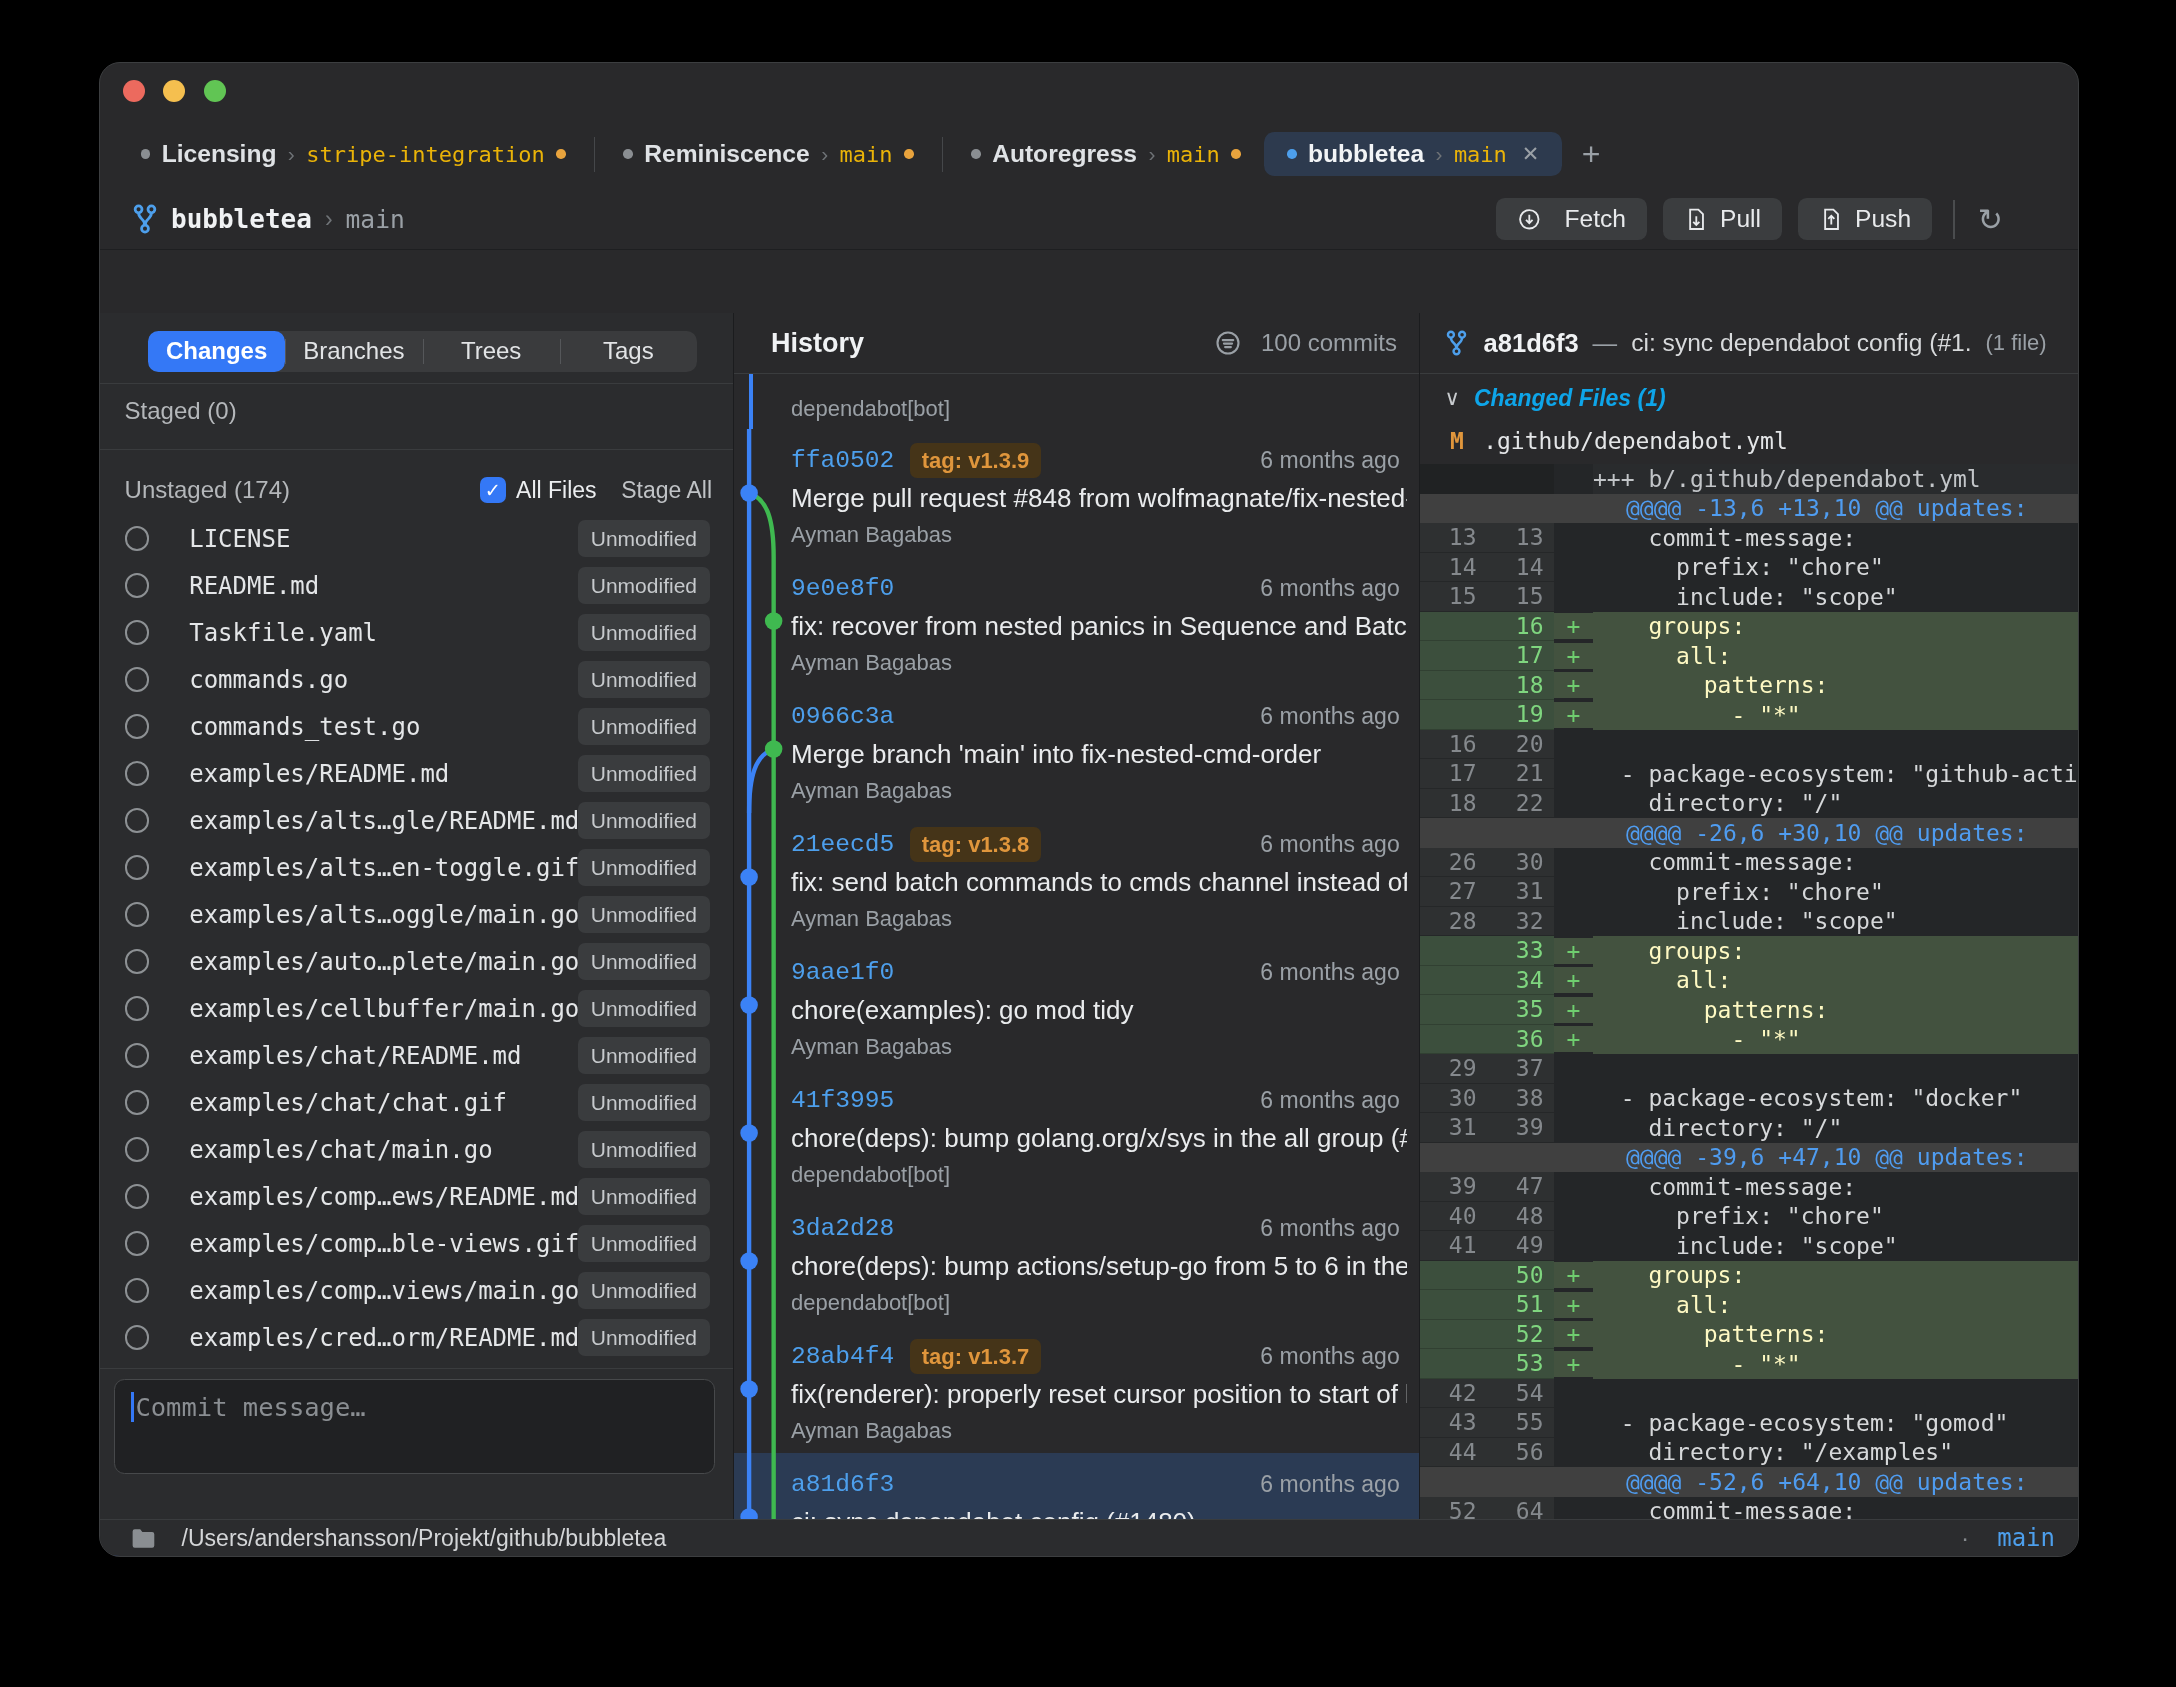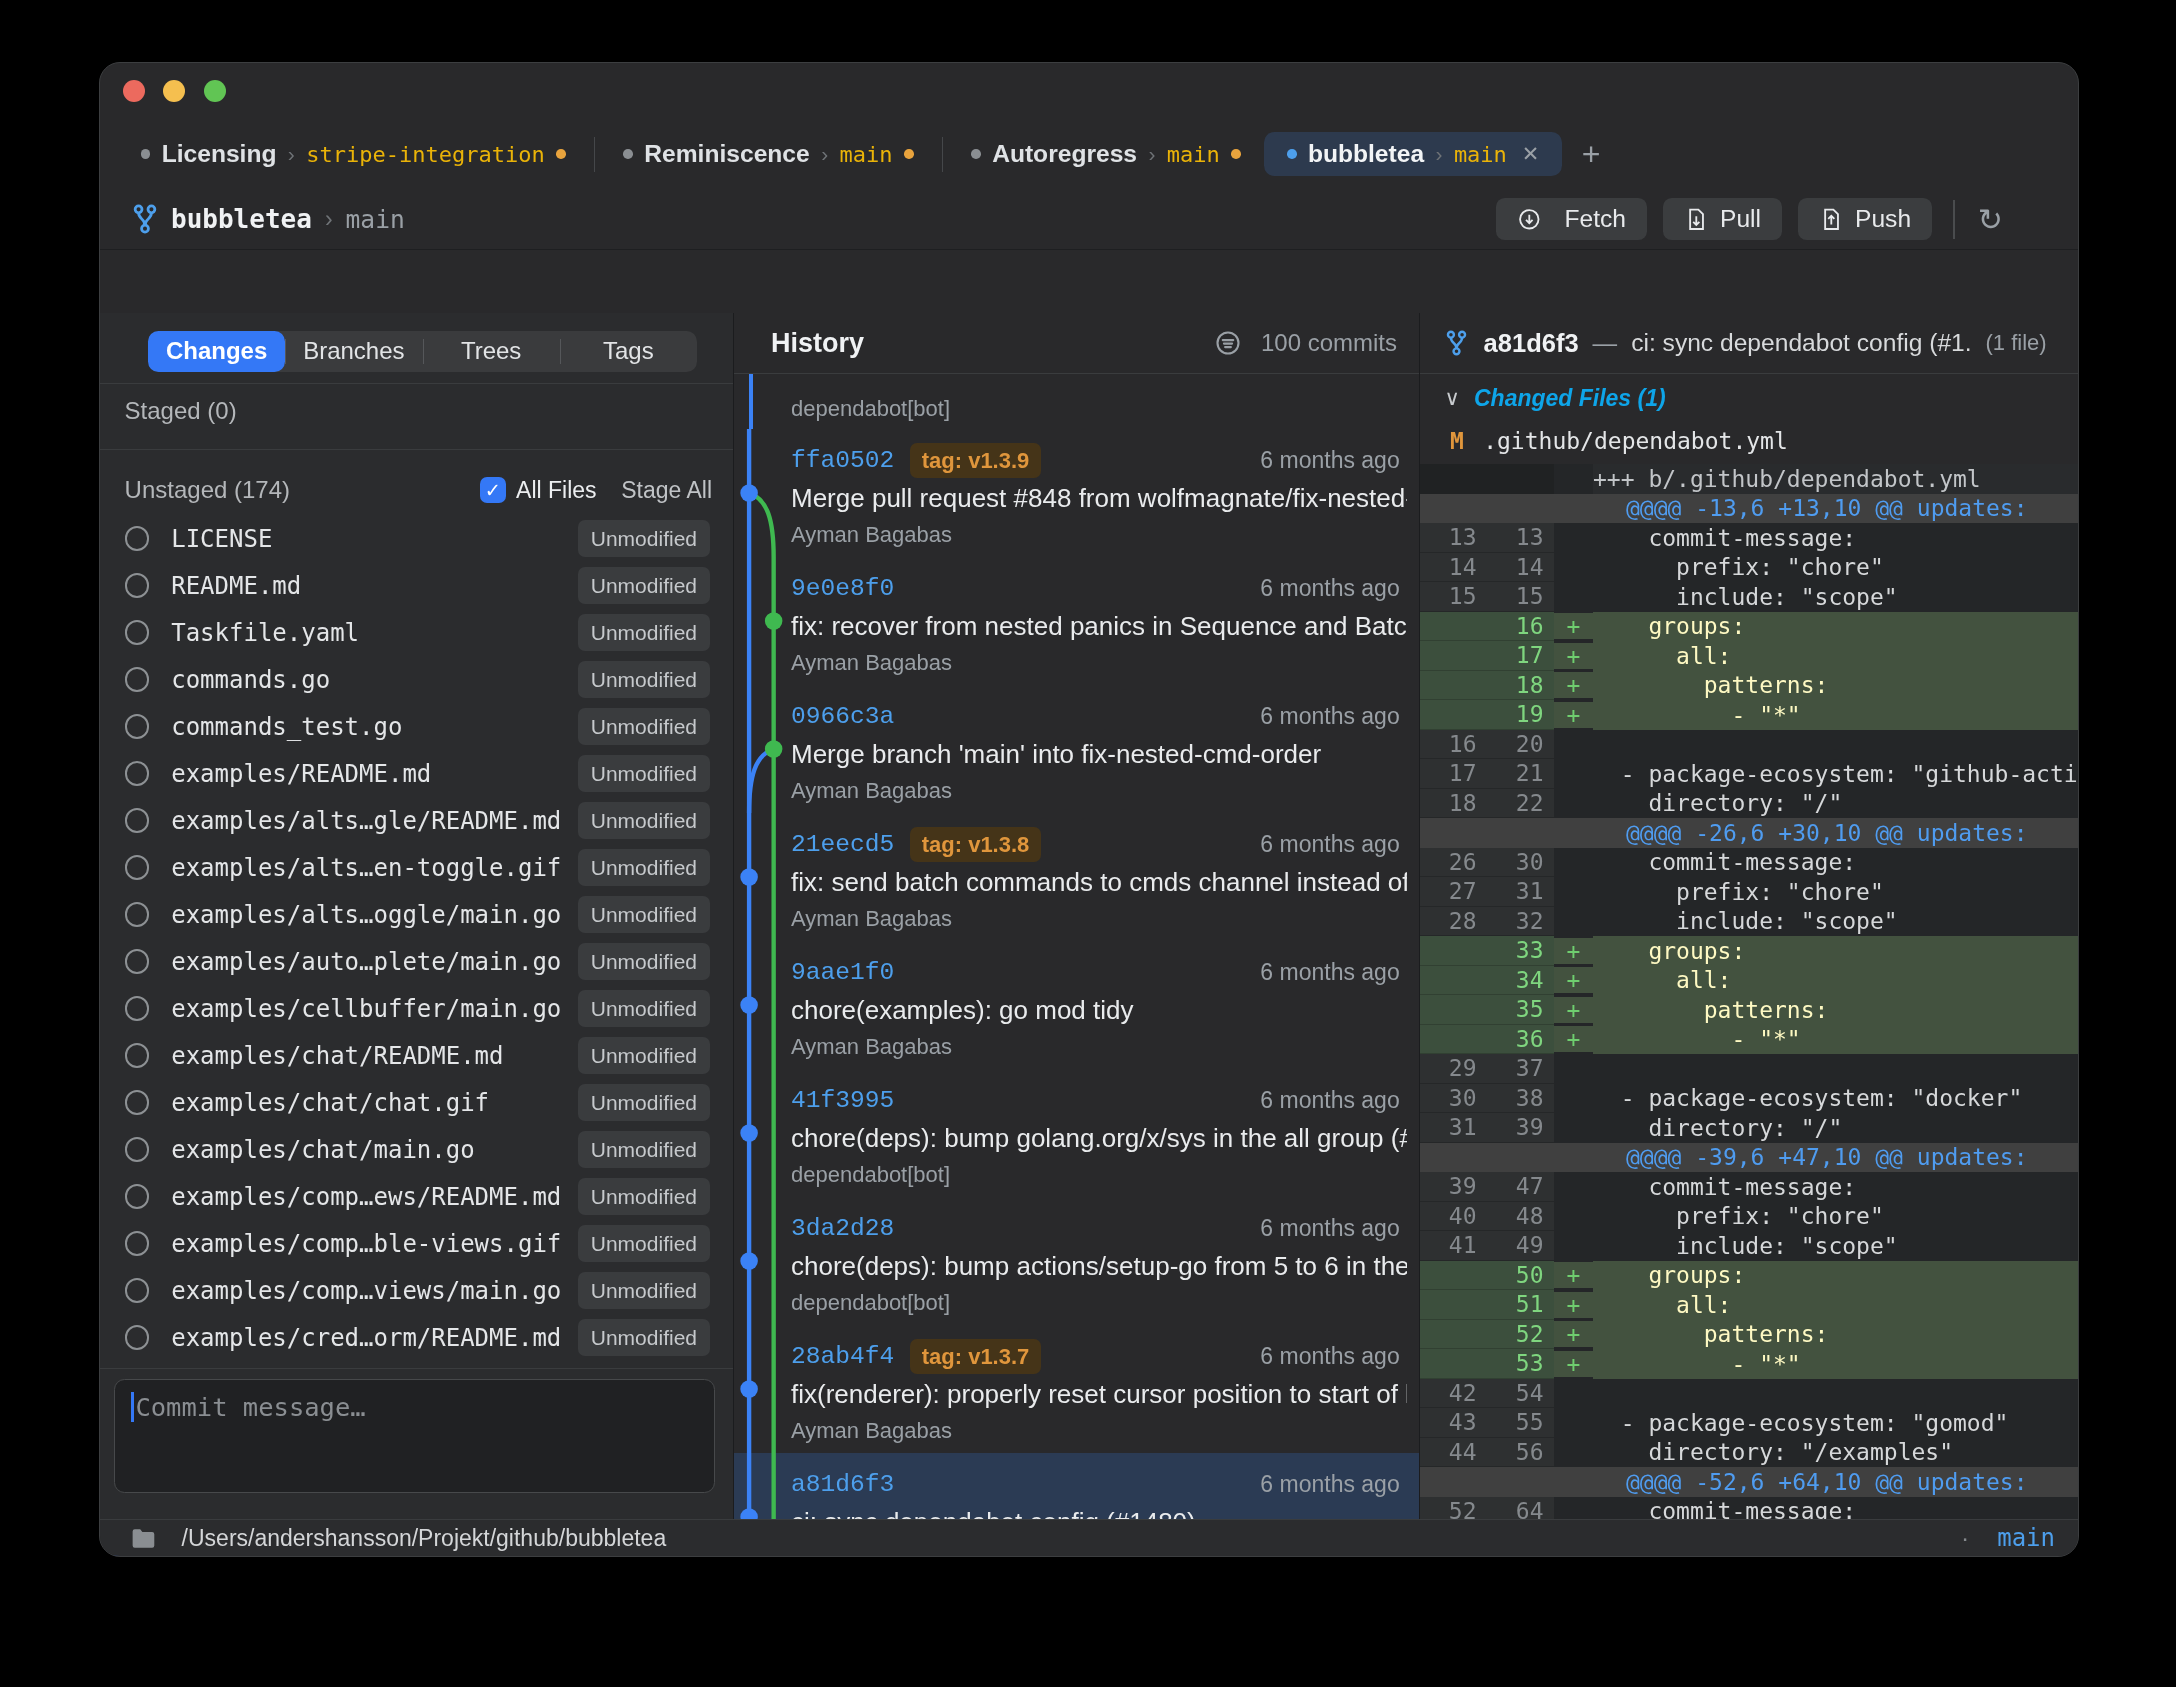--- a/index.html
+++ b/index.html
@@ -56,24 +56,24 @@
   #unstaged-row{position:absolute;left:24.6px;right:21px;top:161px;height:32px;display:flex;align-items:center;}
   #unstaged-label{font-size:24px;color:#b4b7ba;}
   #unstaged-row .spacer{flex:1;}
   #allfiles-check{width:25.5px;height:25.5px;border-radius:7px;background:#3478f6;color:#fff;font-size:19.3px;
                   display:flex;align-items:center;justify-content:center;margin-right:10.5px;}
   #allfiles-label{font-size:23px;color:#eceef0;margin-right:24.6px;}
   #stageall-label{font-size:23px;color:#c0c3c6;}
   #filelist{position:absolute;left:0;right:0;top:202px;height:853px;overflow:hidden;}
   .frow{height:47px;display:flex;align-items:center;padding:0 23px 0 24.6px;}
   .frow .circ{width:24.6px;height:24.6px;border-radius:50%;border:2.2px solid #8d9194;margin-right:22px;flex:none;}
-  .frow .fname{font-family:var(--mono);font-size:24px;color:#e4e6e8;white-space:nowrap;overflow:hidden;}
+  .frow .fname{font-family:var(--mono);font-size:24px;color:#e4e6e8;white-space:nowrap;overflow:hidden;margin-left:18px;}
   .frow .spacer{flex:1;}
   .badge{background:#3a3c3e;color:#c6c9cc;font-size:21px;border-radius:7px;padding:6.1px 13px;flex:none;}
-  #commit-box{position:absolute;left:14px;top:1066px;width:601px;height:114px;background:#202123;
+  #commit-box{position:absolute;left:14px;top:1066px;width:601px;height:95px;background:#202123;
               border:1.3px solid #47494b;border-radius:10.5px;padding:12.3px 16px;}
   #commit-box .caret{display:inline-block;width:2.6px;height:30px;background:#3478f6;vertical-align:middle;margin-right:1.8px;}
   #commit-placeholder{font-family:var(--mono);font-size:25.5px;color:#8a8e92;vertical-align:middle;}
   #commit-btn{position:absolute;left:14px;top:1210px;width:601px;height:41px;background:#3a5795;border-radius:10.5px;
               display:flex;align-items:center;justify-content:center;color:#fff;font-size:25.5px;}
   
   #history{width:686px;border-right:0.9px solid #1b1c1e;position:relative;background:#29292b;}
   #history-header{height:61px;display:flex;align-items:center;padding:0 22px 0 37px;border-bottom:0.9px solid #3a3c3e;}
   #history-title{font-size:27px;font-weight:bold;color:#f0f2f4;}
   #history-header .spacer{flex:1;}

